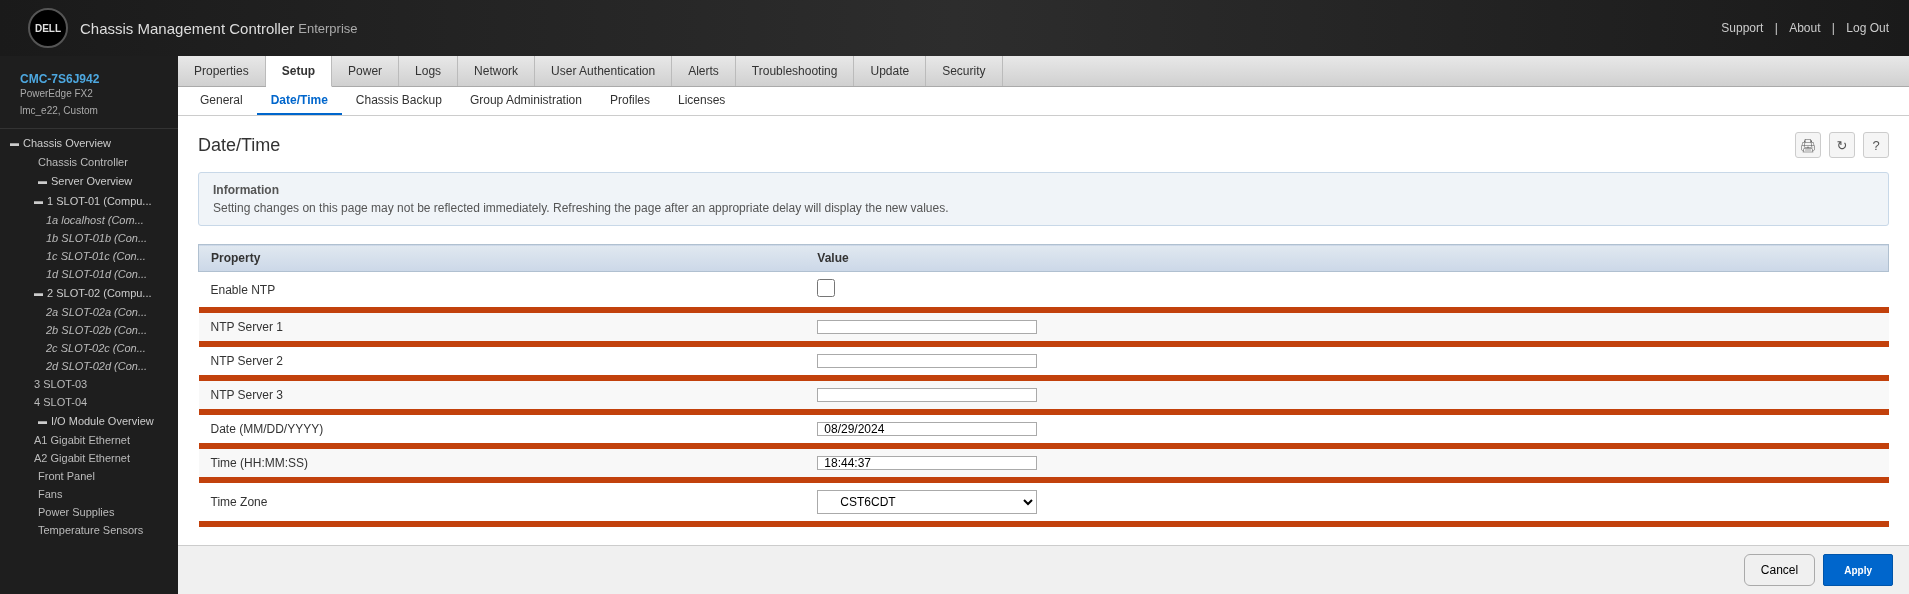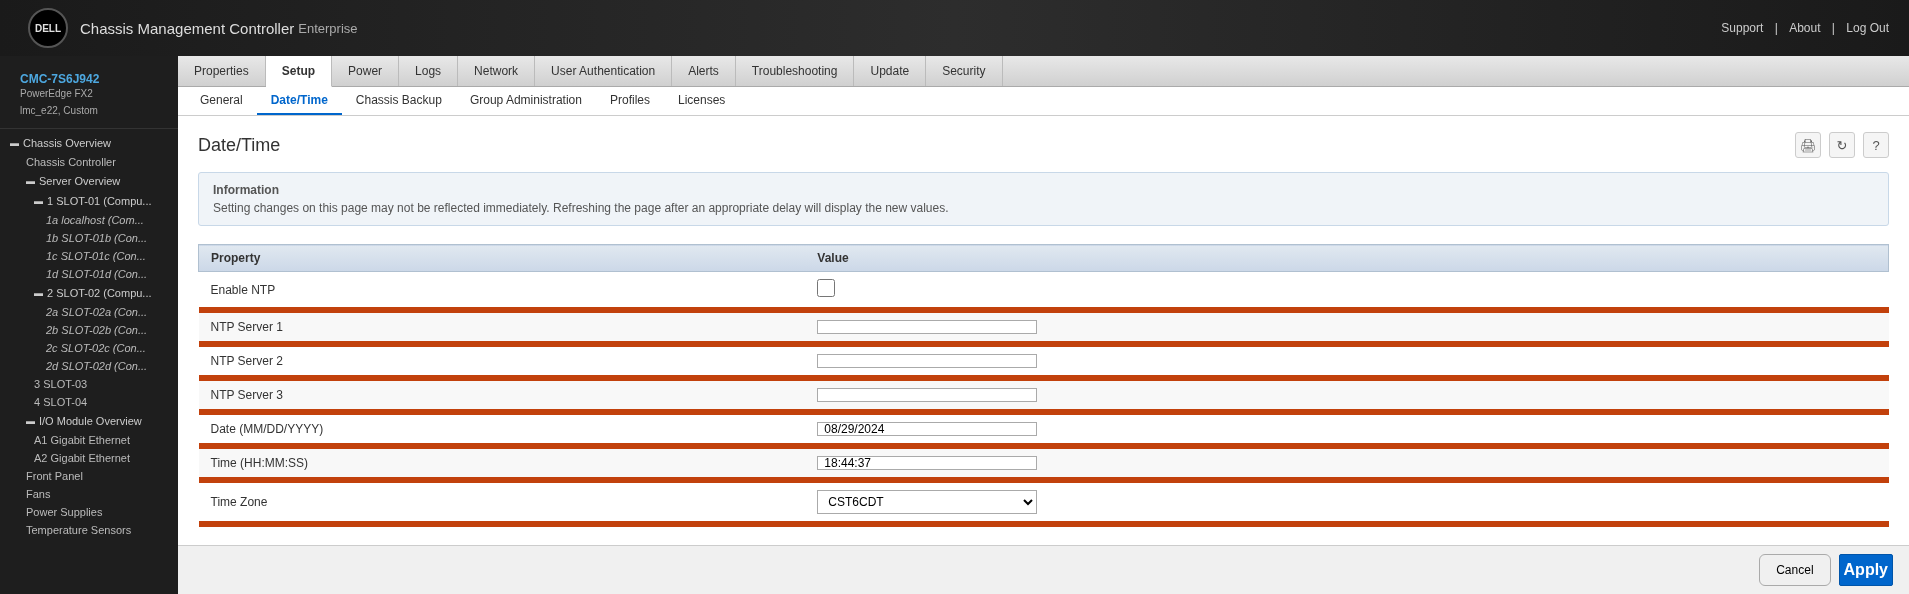--- a/index.html
+++ b/index.html
@@ -60,21 +60,21 @@
       text-overflow: ellipsis;
     }
     .sidebar-section {
       display: flex;
       align-items: center;
       padding: 4px 10px;
       color: #ccc;
       cursor: pointer;
     }
     .sidebar-section .arrow { margin-right: 4px; font-size: 9px; }
-    .sidebar-indent1 { padding-left: 26px; }
+    .sidebar-indent1 { padding-left: 38px; }
     .sidebar-indent2 { padding-left: 34px; }
     .sidebar-indent3 { padding-left: 46px; font-style: italic; }
     .sidebar-divider { border-top: 1px solid #333; margin: 4px 0; }
 
     
     .main-content { flex: 1; overflow-y: auto; background: #f5f5f5; }
 
     
     .tab-bar-primary {
       background: linear-gradient(to bottom, #e8e8e8, #d0d0d0);
@@ -177,21 +177,21 @@
       border: 1px solid #aaa;
       background: white;
       padding: 3px 6px;
       font-size: 12px;
       width: 220px;
       height: 14px;
     }
     .form-select {
       border: 1px solid #aaa;
       background: white;
-      padding: 3px 6px;
+      padding: 3px 18px;
       font-size: 12px;
       width: 220px;
       height: 24px;
     }
     .checkbox-cell { width: 18px; height: 18px; cursor: pointer; }
 
     
     .action-bar {
       background: #f0f0f0;
       border-top: 1px solid #ccc;
@@ -204,26 +204,26 @@
     }
     .btn-cancel {
       padding: 8px 16px;
       background: #f0f0f0;
       border: 1px solid #aaa;
       cursor: pointer;
       font-size: 12px;
       border-radius: 6px;
     }
     .btn-apply {
-      padding: 5px 4px;
+      padding: 5px 20px;
       background: #0066cc;
       color: white;
       border: 1px solid #0055aa;
       cursor: pointer;
-      font-size: 16px;
+      font-size: 10px;
       border-radius: 2px;
       font-weight: bold;
     }
   </style>
 </head>
 <body>
 
 <div class="header">
   <div class="header-logo">
     <span>DELL</span>

